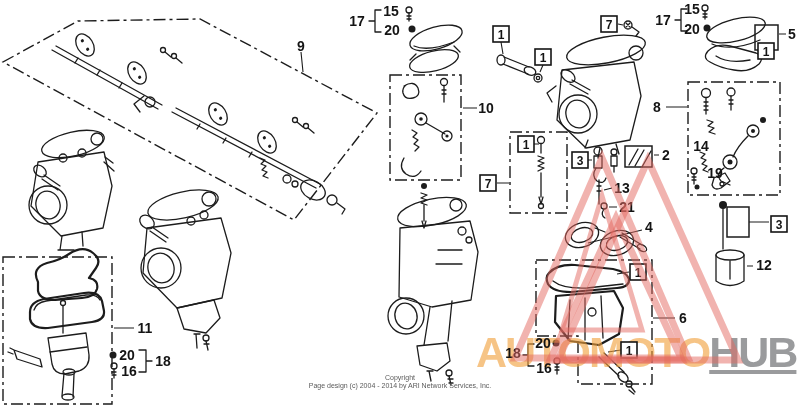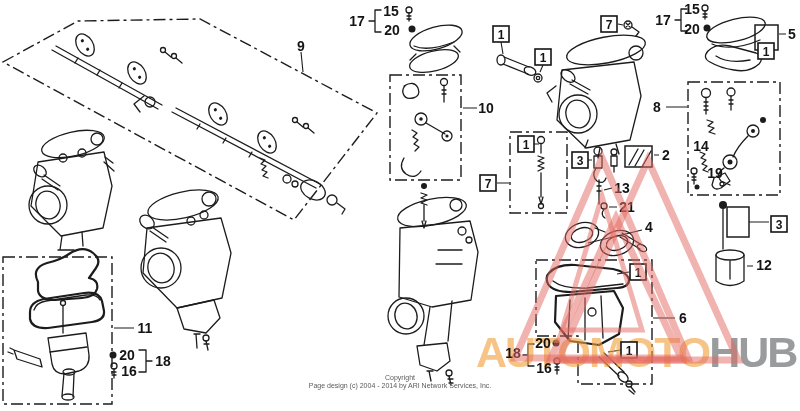--- a/index.html
+++ b/index.html
@@ -340,21 +340,21 @@
   <g>
     <path class="ldr" d="M301,52 L303,72 M463,108 L477,108 M497,183 L509,183 M534,144 L539,144
       M618,24 L623,25 M666,107 L687,107 M779,34 L786,34 M501,42 L503,54 M543,65 L540,72
       M654,155 L659,155 M588,160 L592,160 M612,188 L604,190 M617,207 L609,207
       M642,230 L588,243 M653,318 L675,318 M749,222 L769,222 M747,266 L753,266
       M629,272 L617,274 M621,350 L608,352 M114,328 L134,328"></path>
   </g>
 </svg>
 
 <div id="watermark-text">
-  <span style="color: rgba(240, 160, 60, 0.62);">AUTOMOTO</span><span style="color: rgba(125, 127, 130, 0.78);">HUB</span>
+  <span style="color: rgba(240, 160, 60, 0.62);">AUTOMOTO</span><span style="color: rgba(125, 127, 130, 0.78); text-decoration: underline;">HUB</span>
 </div>
 
 <div id="footer">
   <div>Copyright</div>
   <div>Page design (c) 2004 - 2014 by ARI Network Services, Inc.</div>
 </div>
 
 <svg id="overlay" width="800" height="411" viewBox="0 0 800 411">
   <g id="callouts">
         <g>

